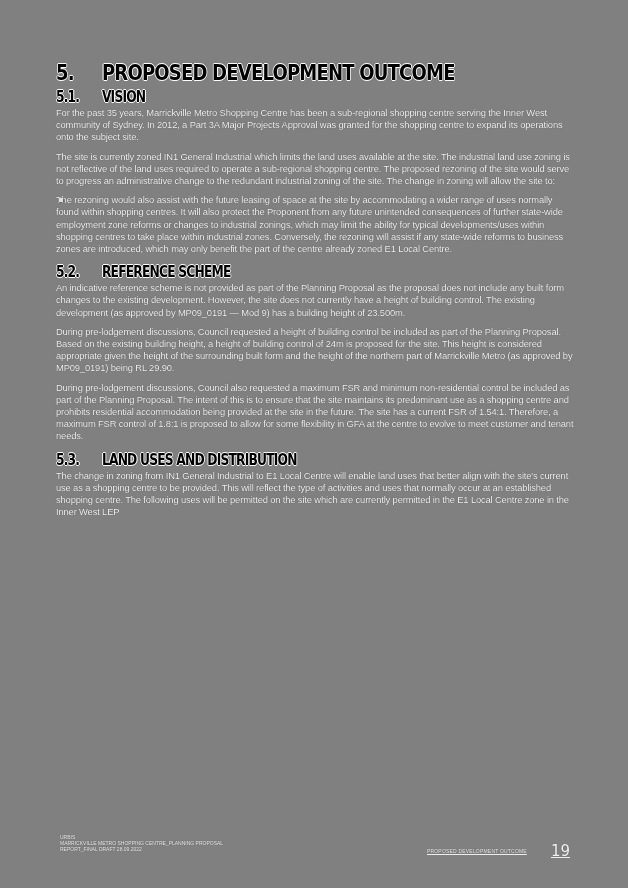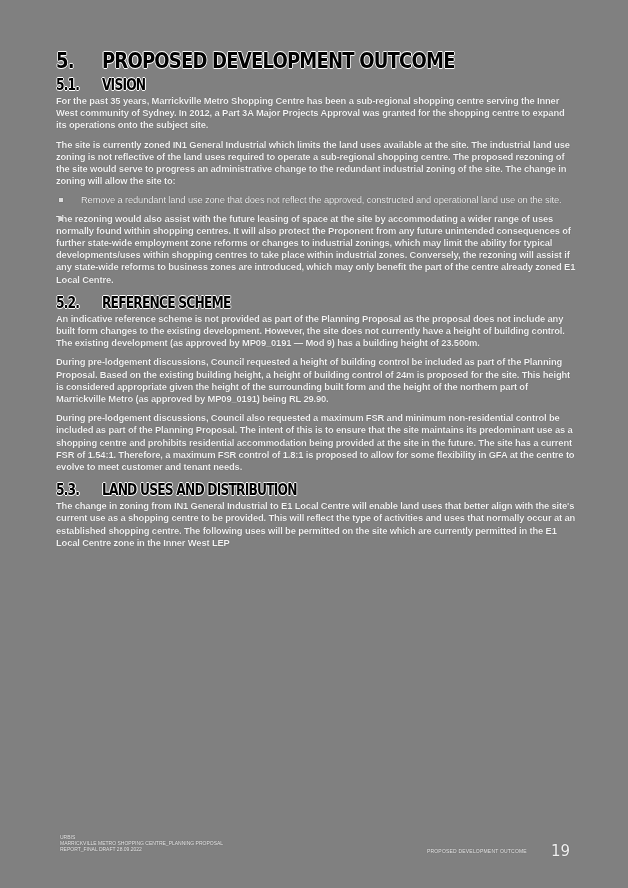--- a/index.html
+++ b/index.html
@@ -3,63 +3,63 @@
   <meta charset="utf-8">
   <style>
     html, body { margin: 0; padding: 0; }
     body {
       width: 628px; height: 888px; overflow: hidden;
       background: #808080;
       font-family: "Liberation Sans", sans-serif;
       color: #ffffff;
       position: relative;
     }
-    .page { position: absolute; left: 56px; top: 44px; width: 520px; }
+    .page { position: absolute; left: 56px; top: 56px; width: 520px; }
     .text {
       color: #f4f4f4;
       font-size: 9.4px; line-height: 12.2px; letter-spacing: -0.15px;
       text-shadow: 0 0 1px #555, 0 0 0.5px #333;
     }
     h1, h2 {
       margin: 0; color: #000; font-family: "DejaVu Sans", sans-serif; font-weight: bold;
       text-shadow: -1px 0 #fff, 1px 0 #fff, 0 -1px #fff, 0 1px #fff;
       letter-spacing: -1px; transform: scaleX(0.82); transform-origin: left;
       white-space: nowrap;
     }
     h1 { font-size: 22px; line-height: 28px; height: 28px; margin-top: 3px; }
     h2 { font-size: 15px; line-height: 20px; height: 20px; }
     .num { display: inline-block; }
     h1 .num { width: 56px; }
     h2 .num { width: 56px; }
-    p { margin: 0 0 7px 0; font-weight: bold; }
+    p { margin: 0 0 7px 0; }
     ul { list-style: none; margin: 0 0 6px 0; padding: 0; }
     li { position: relative; padding-left: 25px; margin-bottom: 6px; }
     .bullet { position: absolute; left: 3px; top: 4px; width: 4px; height: 4px; background: #ddd; box-shadow: 0 0 1px #333; }
     .footer-left { position: absolute; left: 60px; top: 834px; font-size: 5px; line-height: 6px; color: #eee; text-shadow: 0 0 1px #444; }
-    .footer-right { position: absolute; right: 58px; top: 842px; display: flex; align-items: center; gap: 24px; color: #eee; }
+    .footer-right { position: absolute; right: 58px; top: 842px; display: flex; align-items: center; gap: 24px; color: #eee; text-decoration: underline; }
     .footer-right .report { font-size: 5px; letter-spacing: 0.2px; text-shadow: 0 0 1px #444; }
     .footer-right .pagenum { font-size: 15px; font-family: "DejaVu Sans", sans-serif; color: #f2f2f2; text-shadow: 0 0 1px #555; }
   </style>
 </head>
 <body>
 
 <div class="page">
   <h1>
     <span class="num">5.</span><span>PROPOSED DEVELOPMENT OUTCOME</span>
   </h1>
 
   <section>
     <h2>
       <span class="num">5.1.</span><span>VISION</span>
     </h2>
     <div class="text">
       <p>For the past 35 years, Marrickville Metro Shopping Centre has been a sub-regional shopping centre serving the Inner West community of Sydney. In 2012, a Part 3A Major Projects Approval was granted for the shopping centre to expand its operations onto the subject site.</p>
       <p>The site is currently zoned IN1 General Industrial which limits the land uses available at the site. The industrial land use zoning is not reflective of the land uses required to operate a sub-regional shopping centre. The proposed rezoning of the site would serve to progress an administrative change to the redundant industrial zoning of the site. The change in zoning will allow the site to:</p>
       <ul>
-        <li><span class="bullet"></span><span>Remove a redundant land use zone that does not reflect the approved, constructed and operational land use on the site.</span></li>
+        <li><span class="bullet"></span></li>
         <li><span class="bullet"></span></li>
         <li><span class="bullet"></span></li>
       </ul>
       <p>The rezoning would also assist with the future leasing of space at the site by accommodating a wider range of uses normally found within shopping centres. It will also protect the Proponent from any future unintended consequences of further state-wide employment zone reforms or changes to industrial zonings, which may limit the ability for typical developments/uses within shopping centres to take place within industrial zones. Conversely, the rezoning will assist if any state-wide reforms to business zones are introduced, which may only benefit the part of the centre already zoned E1 Local Centre.</p>
     </div>
   </section>
 
   <section>
     <h2>
       <span class="num">5.2.</span><span>REFERENCE SCHEME</span>

